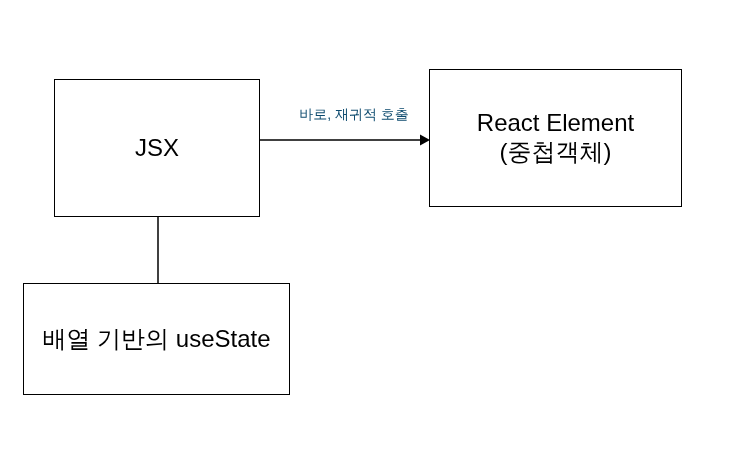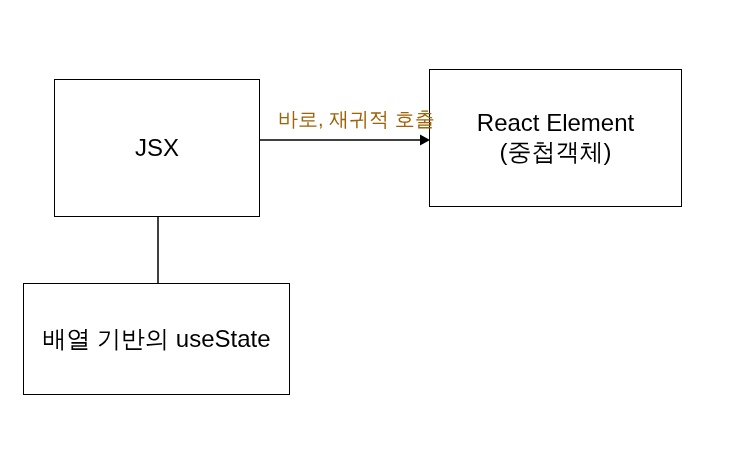--- a/index.html
+++ b/index.html
@@ -55,22 +55,22 @@
     width: 732px;
     height: 464px;
     pointer-events: none;
   }
   .edge-label {
     position: absolute;
     left: 278px;
     top: 106px;
     width: 152px;
     text-align: center;
-    font-size: 20px;
-    color: #a16207;
+    font-size: 14px;
+    color: #0c4a6e;
     white-space: nowrap;
   }
 </style>
 </head>
 <body>
 
 <div class="canvas">
 
   <svg class="edges-layer" width="732" height="464" viewBox="0 0 732 464" xmlns="http://www.w3.org/2000/svg">
     <line x1="260" y1="140" x2="421" y2="140" stroke="#000000" stroke-width="1.5"></line>

